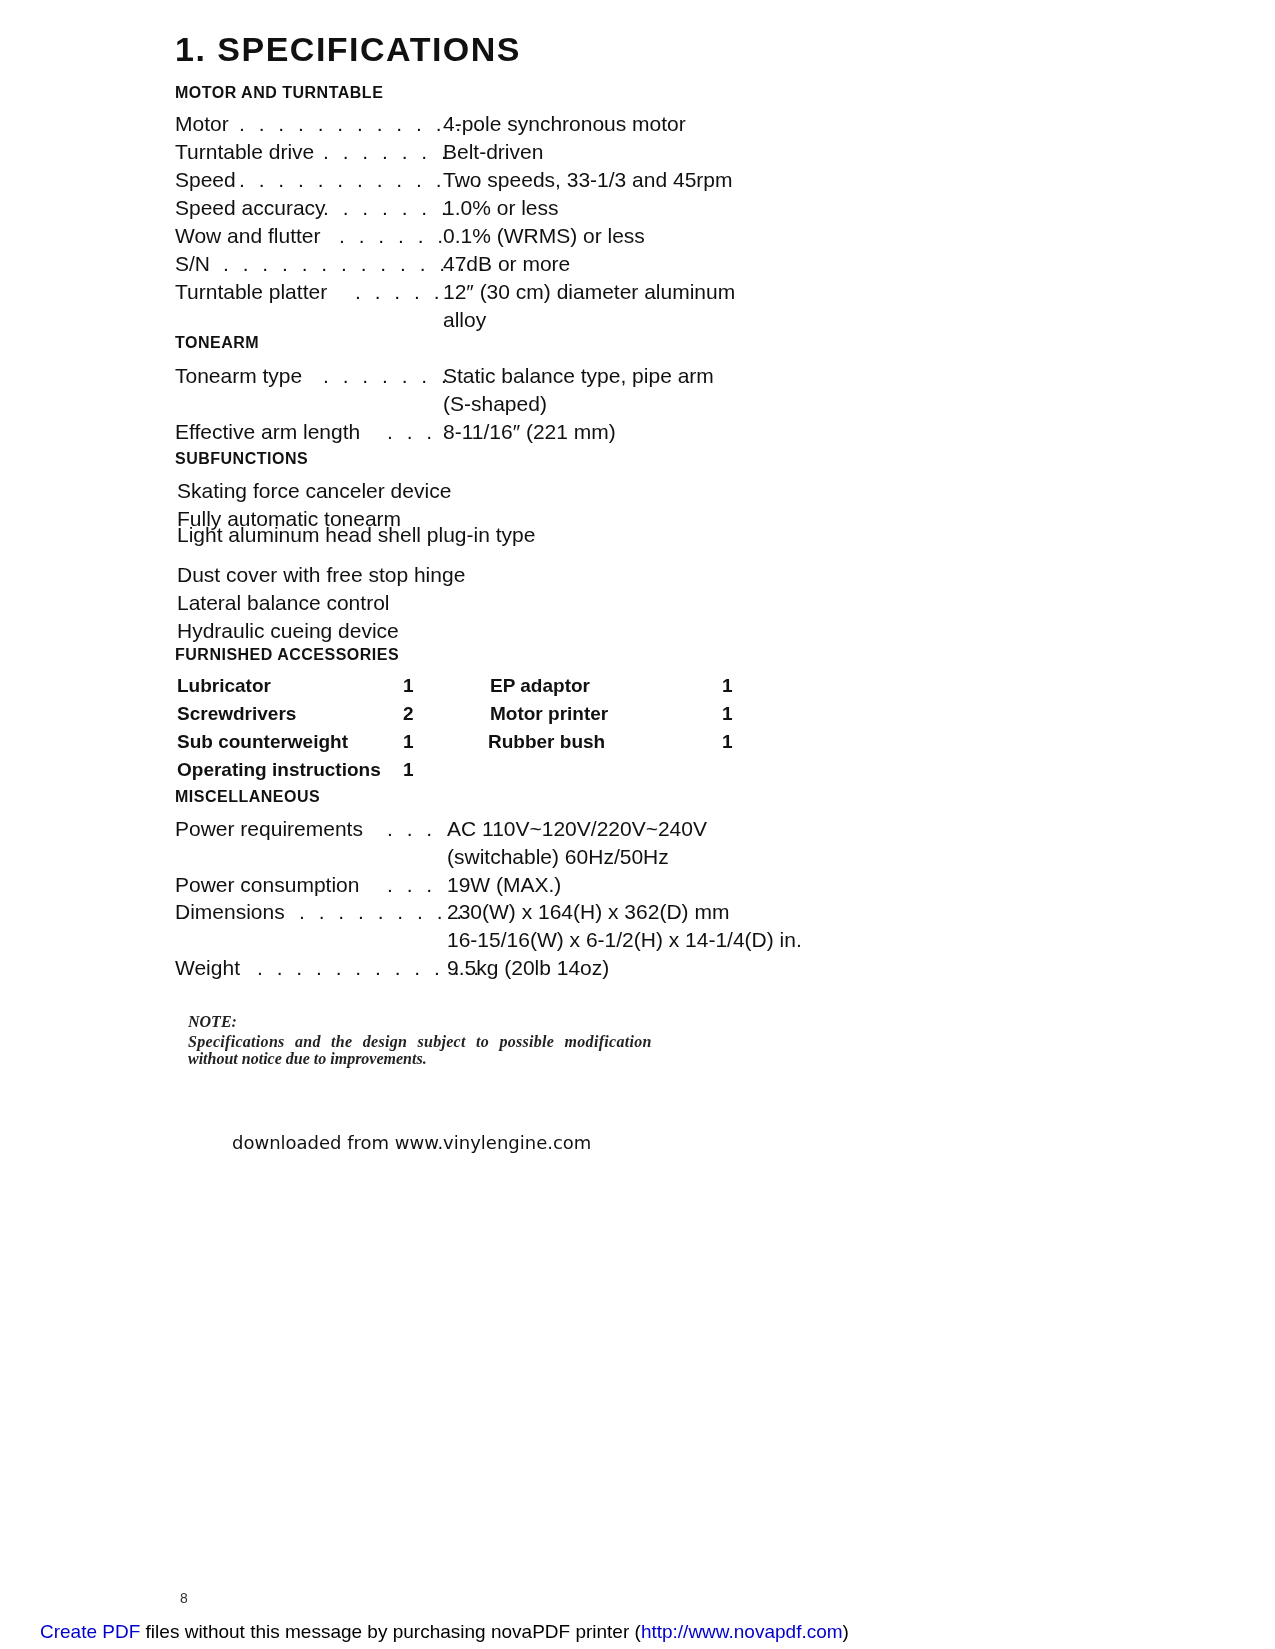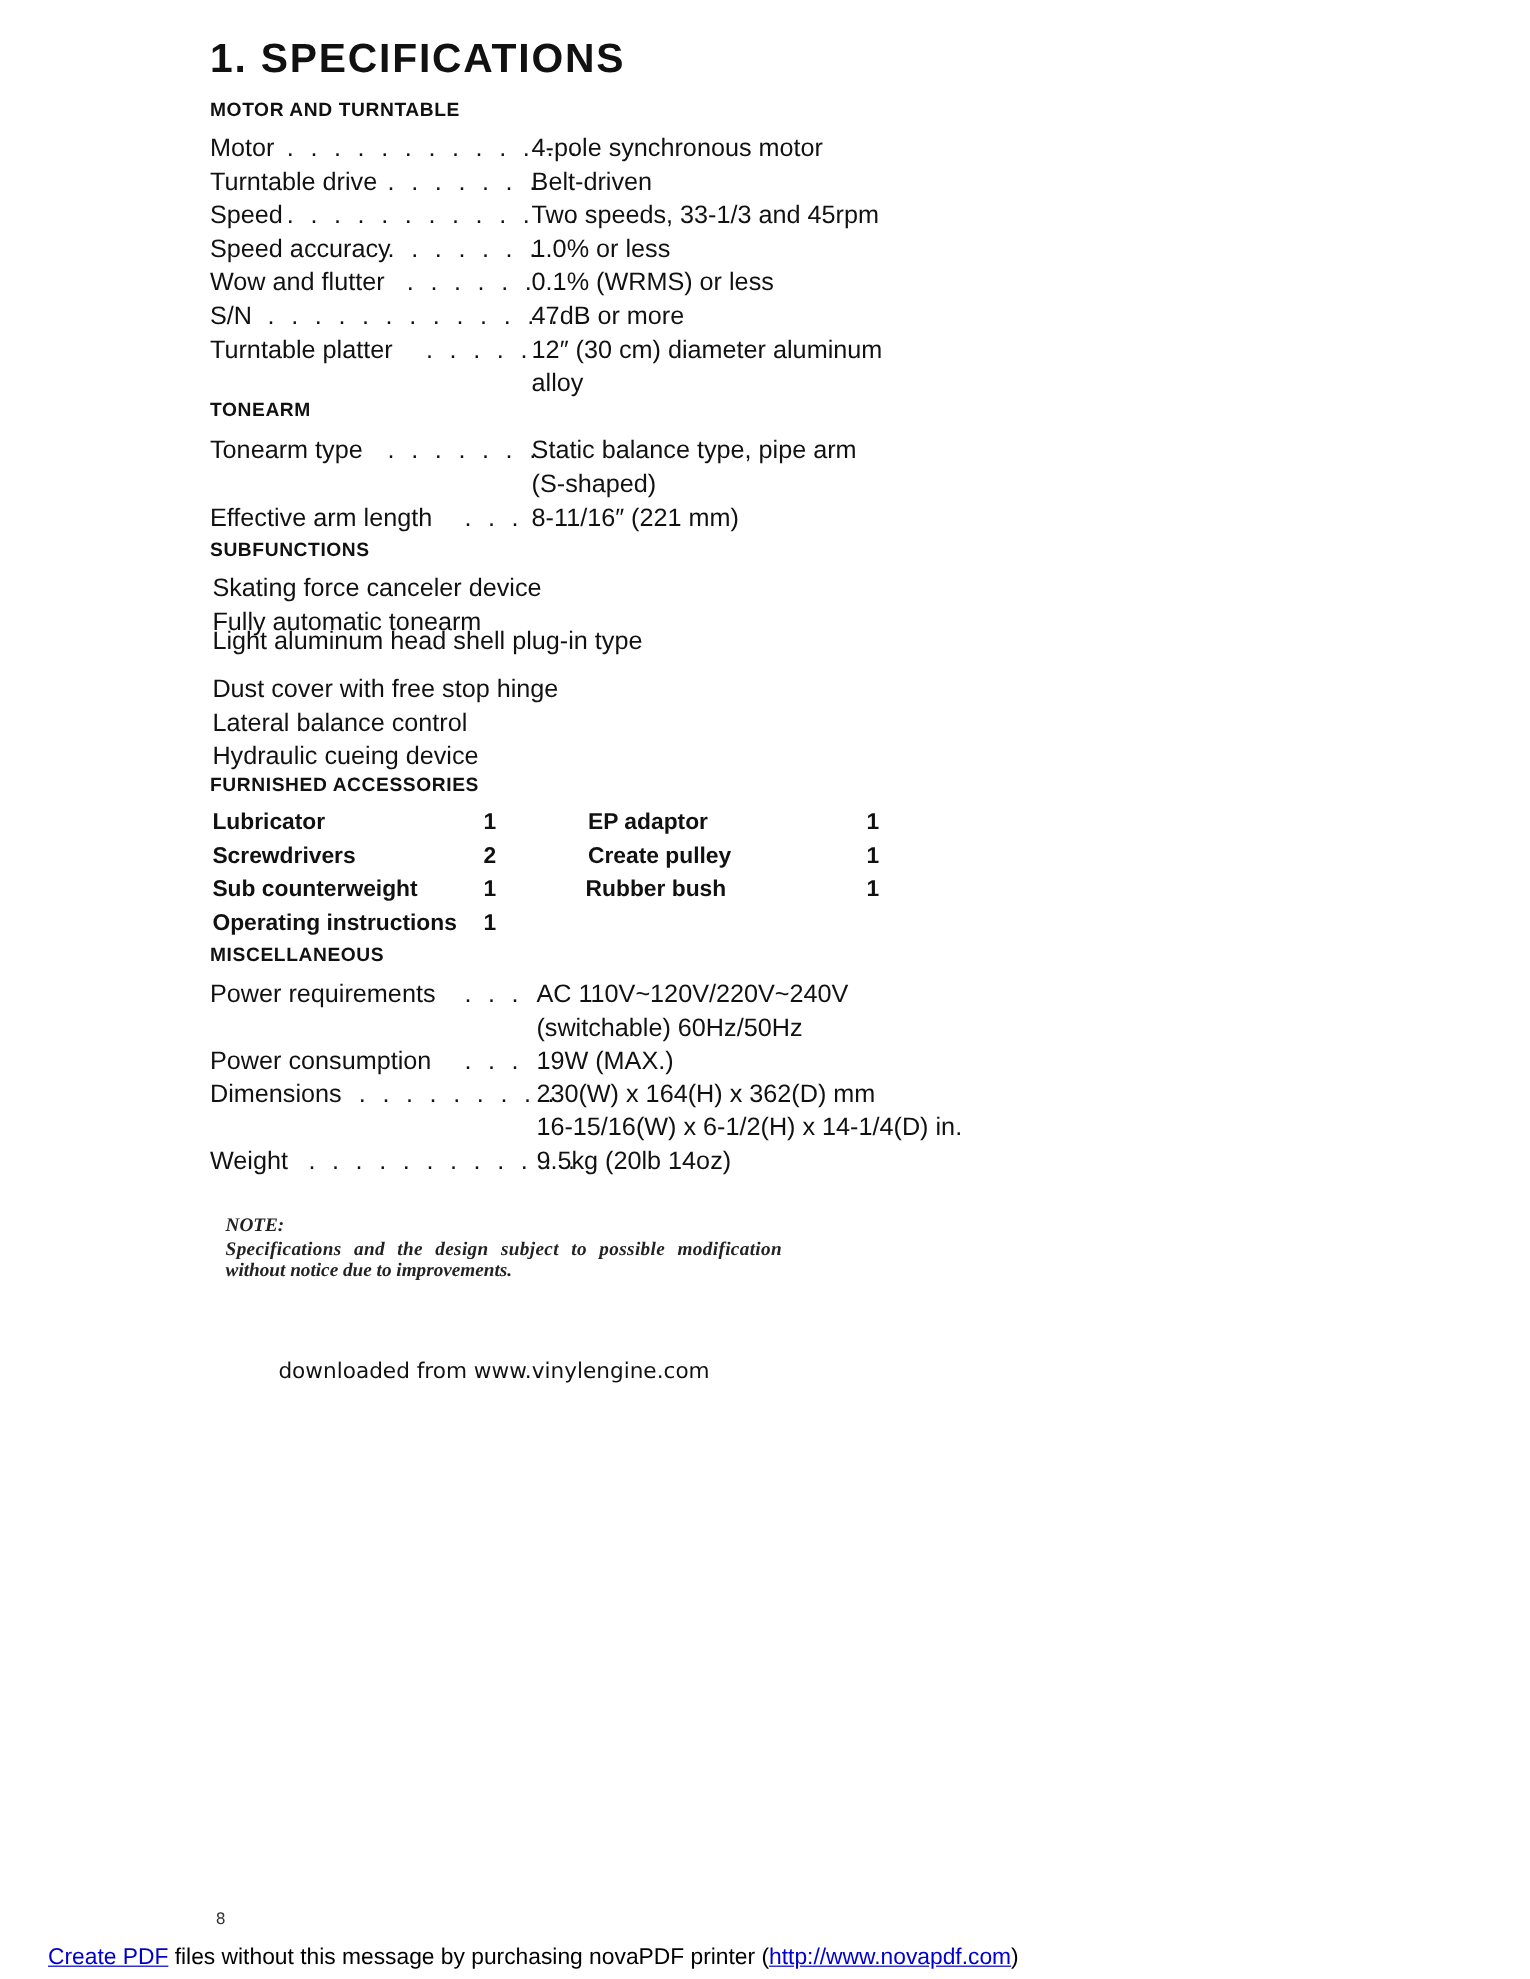--- a/index.html
+++ b/index.html
@@ -9,21 +9,21 @@
   .row { position:absolute; left:175px; font-size:21px; white-space:nowrap; }
   .label { position:absolute; left:0; top:0; }
   .dots { position:absolute; top:0; letter-spacing:4px; }
   .value { position:absolute; left:268px; top:0; }
   .plain { position:absolute; left:177px; font-size:21px; white-space:nowrap; }
   .acc-item { position:absolute; font-size:19px; white-space:nowrap;font-weight:bold; }
   .note { position:absolute; left:188px; font-family:"Liberation Serif", serif; font-style:italic; font-weight:bold; font-size:16px; color:#222; }
   .note-body { word-spacing:6px; letter-spacing:0.3px; }
   .download { position:absolute; left:188px; top:1132px; font-family:"DejaVu Sans", sans-serif; font-size:18px; color:#111;margin-left:44px; }
   .footer { position:absolute; left:40px; top:1621px; font-family:"Liberation Sans", sans-serif; font-size:19px; color:#000; white-space:nowrap; }
-  .footer a { color:#0000cc; text-decoration:underline; }
+  .footer a { color:#0000cc; }
   .page-num { position:absolute; left:180px; top:1590px; font-size:14px; color:#333; }
 </style>
 </head>
 <body>
 
 <h1 class="page-title">1. SPECIFICATIONS</h1>
 
 <h2 class="section-heading" style="top:84px">MOTOR AND TURNTABLE</h2>
 
 <div class="row" style="top:112px">
@@ -91,21 +91,21 @@
 <div class="acc-item" style="left:403px;top:675px">1</div>
 <div class="acc-item" style="left:177px;top:703px">Screwdrivers</div>
 <div class="acc-item" style="left:403px;top:703px">2</div>
 <div class="acc-item" style="left:177px;top:731px">Sub counterweight</div>
 <div class="acc-item" style="left:403px;top:731px">1</div>
 <div class="acc-item" style="left:177px;top:759px">Operating instructions</div>
 <div class="acc-item" style="left:403px;top:759px">1</div>
 
 <div class="acc-item" style="left:490px;top:675px">EP adaptor</div>
 <div class="acc-item" style="left:722px;top:675px">1</div>
-<div class="acc-item" style="left:490px;top:703px">Create pulley</div>
+<div class="acc-item" style="left:490px;top:703px">Motor printer</div>
 <div class="acc-item" style="left:722px;top:703px">1</div>
 <div class="acc-item" style="left:488px;top:731px">Rubber bush</div>
 <div class="acc-item" style="left:722px;top:731px">1</div>
 
 <h2 class="section-heading" style="top:788px">MISCELLANEOUS</h2>
 
 <div class="row" style="top:817px">
   <span class="label">Power requirements</span>
   <span class="dots" style="left:212px">. . .</span>
   <span class="value" style="left:272px">AC 110V~120V/220V~240V</span>

